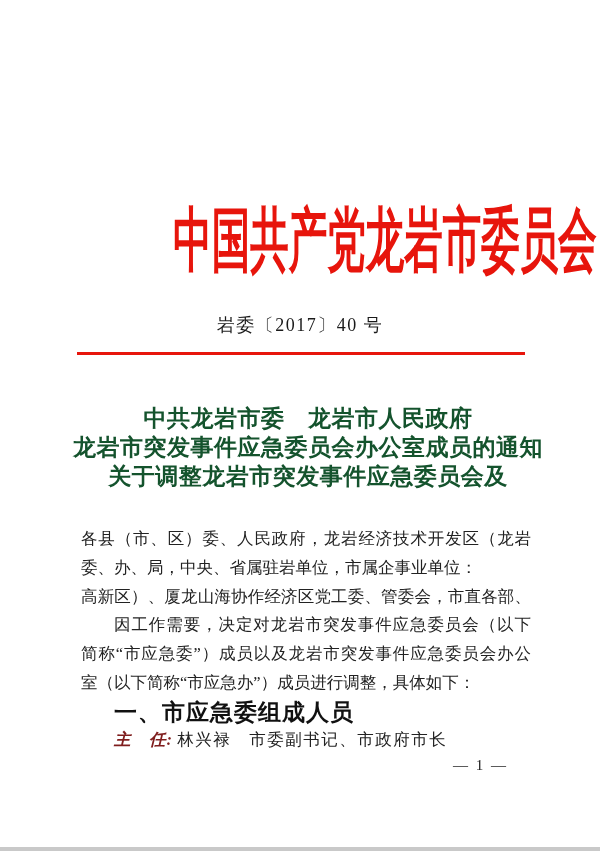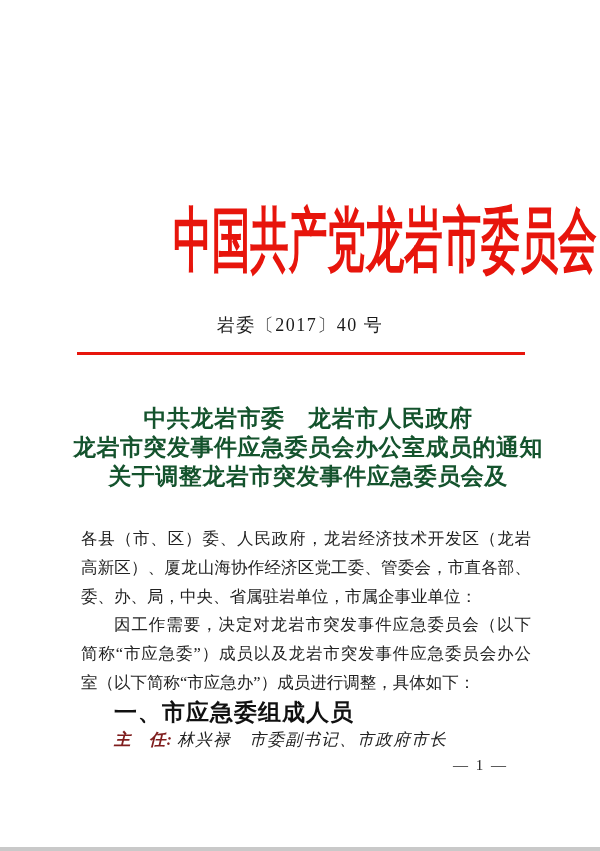--- a/index.html
+++ b/index.html
@@ -53,21 +53,21 @@
   .indent{text-indent:33px;}
   .heading{
     font-family:"Liberation Sans","DejaVu Sans",sans-serif;
     font-weight:700;color:#111111;font-size:23px;
     letter-spacing:1px;
   }
   .director-label{
     font-weight:700;font-style:italic;color:#7f1d1d;
     letter-spacing:1px;
   }
-  .director-value{letter-spacing:1.5px;font-style:italic;}
+  .director-value{letter-spacing:1.5px;}
   
   .page-number{
     position:absolute;top:757px;right:92px;
     font-size:15px;letter-spacing:2px;color:#1a1a1a;
   }
   
   .bottom-edge{
     position:absolute;left:0;bottom:0;width:600px;height:4px;
     background:#c9c9c9;
   }
@@ -86,22 +86,22 @@
   <div class="red-rule"></div>
 
   <div class="doc-title">
     <div>中共龙岩市委　龙岩市人民政府</div>
     <div>龙岩市突发事件应急委员会办公室成员的通知</div>
     <div>关于调整龙岩市突发事件应急委员会及</div>
   </div>
 
   <div class="body-text">
     <div class="line j">各县（市、区）委、人民政府，龙岩经济技术开发区（龙岩</div>
+    <div class="line">委、办、局，中央、省属驻岩单位，市属企事业单位：</div>
     <div class="line j">高新区）、厦龙山海协作经济区党工委、管委会，市直各部、</div>
-    <div class="line">委、办、局，中央、省属驻岩单位，市属企事业单位：</div>
 
     <div class="line j indent">因工作需要，决定对龙岩市突发事件应急委员会（以下</div>
     <div class="line j">简称“市应急委”）成员以及龙岩市突发事件应急委员会办公</div>
     <div class="line">室（以下简称“市应急办”）成员进行调整，具体如下：</div>
 
     <div class="line heading indent">一、市应急委组成人员</div>
 
     <div class="line indent">
       <span class="director-label">主　任:</span>
       <span class="director-value">林兴禄　市委副书记、市政府市长</span>

